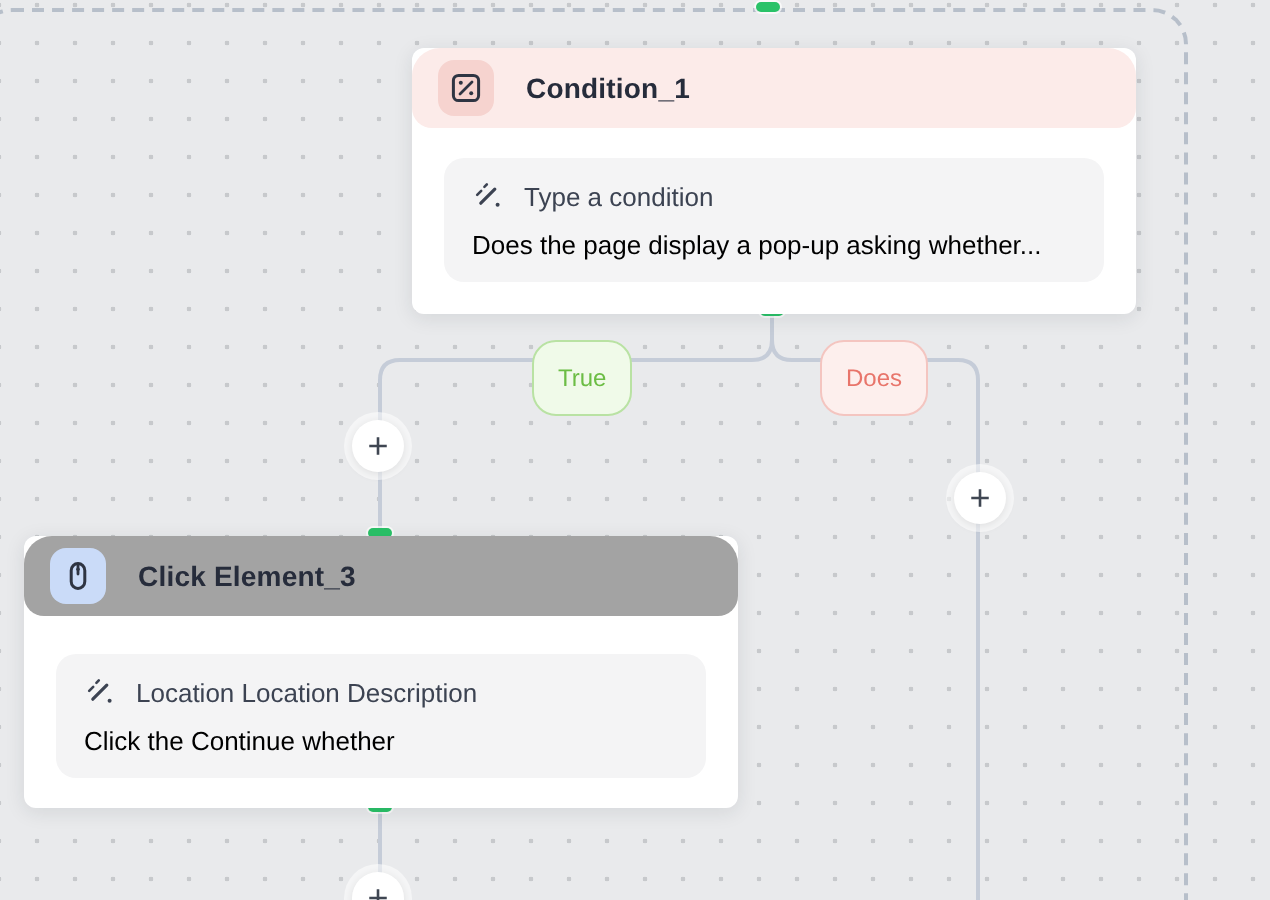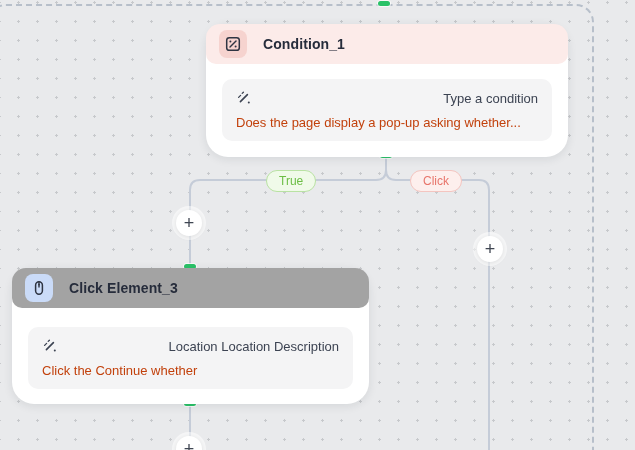--- a/index.html
+++ b/index.html
@@ -38,21 +38,21 @@
     box-shadow: 0 0 0 1px rgba(255,255,255,0.7);
   }
   .h-group-top   { left: 378px; top: 1px; }
   .h-cond-bottom { left: 380px; top: 153px; }
   .h-click-top   { left: 184px; top: 264px; }
   .h-click-bottom{ left: 184px; top: 401px; }
   
   .card {
     position: absolute;
     background: #ffffff;
-    border-radius: 22px;
+    border-radius: 6px;
     box-shadow: 0 2px 10px rgba(30,35,50,0.10);
     box-sizing: border-box;
   }
   .condition-card { left: 206px; top: 24px; width: 362px; height: 133px; }
   .click-card     { left: 12px; top: 268px; width: 357px; height: 136px; }
   .card-header {
     display: flex;
     align-items: center;
     gap: 16px;
     height: 40px;
@@ -79,39 +79,38 @@
     margin: 15px 16px 15px 16px;
     padding: 11px 14px;
     background: #f4f4f5;
     border-radius: 10px;
     box-sizing: border-box;
   }
   .click-card .field-box { margin-top: 19px; }
   .field-label-row {
     display: flex;
     align-items: center;
-    gap: 22px;
-    justify-content: space-between;
+    gap: 10px;
   }
   .field-label {
     font-size: 13px;
     color: #3c4352;
   }
   .field-value {
     margin-top: 9px;
     font-size: 13px;
-    color: #c2410c;
+    color: #000000;
     white-space: nowrap;
     overflow: hidden;
     text-overflow: ellipsis;
   }
   
   .badge {
     position: absolute;
-    height: 22px;
+    height: 38px;
     padding: 0 12px;
     display: flex; align-items: center; justify-content: center;
     border-radius: 12px;
     font-size: 12px;
     box-sizing: border-box;
     border: 1.5px solid transparent;
   }
   .badge-true {
     left: 266px; top: 170px;
     background: #f0fae9;
@@ -158,21 +157,21 @@
     <path d="M386 155 L386 170 Q386 180 396 180 L479 180 Q489 180 489 190 L489 452"></path>
     <path d="M190 404 L190 452"></path>
   </svg>
 
   <div class="handle h-group-top"></div>
   <div class="handle h-cond-bottom"></div>
   <div class="handle h-click-top"></div>
   <div class="handle h-click-bottom"></div>
 
   <div class="badge badge-true">True</div>
-  <div class="badge badge-false">Click</div>
+  <div class="badge badge-false">Does</div>
 
   <button class="plus-btn plus-left">
       <span>+</span>
     </button>
   <button class="plus-btn plus-right">
       <span>+</span>
     </button>
   <button class="plus-btn plus-bottom">
       <span>+</span>
     </button>

